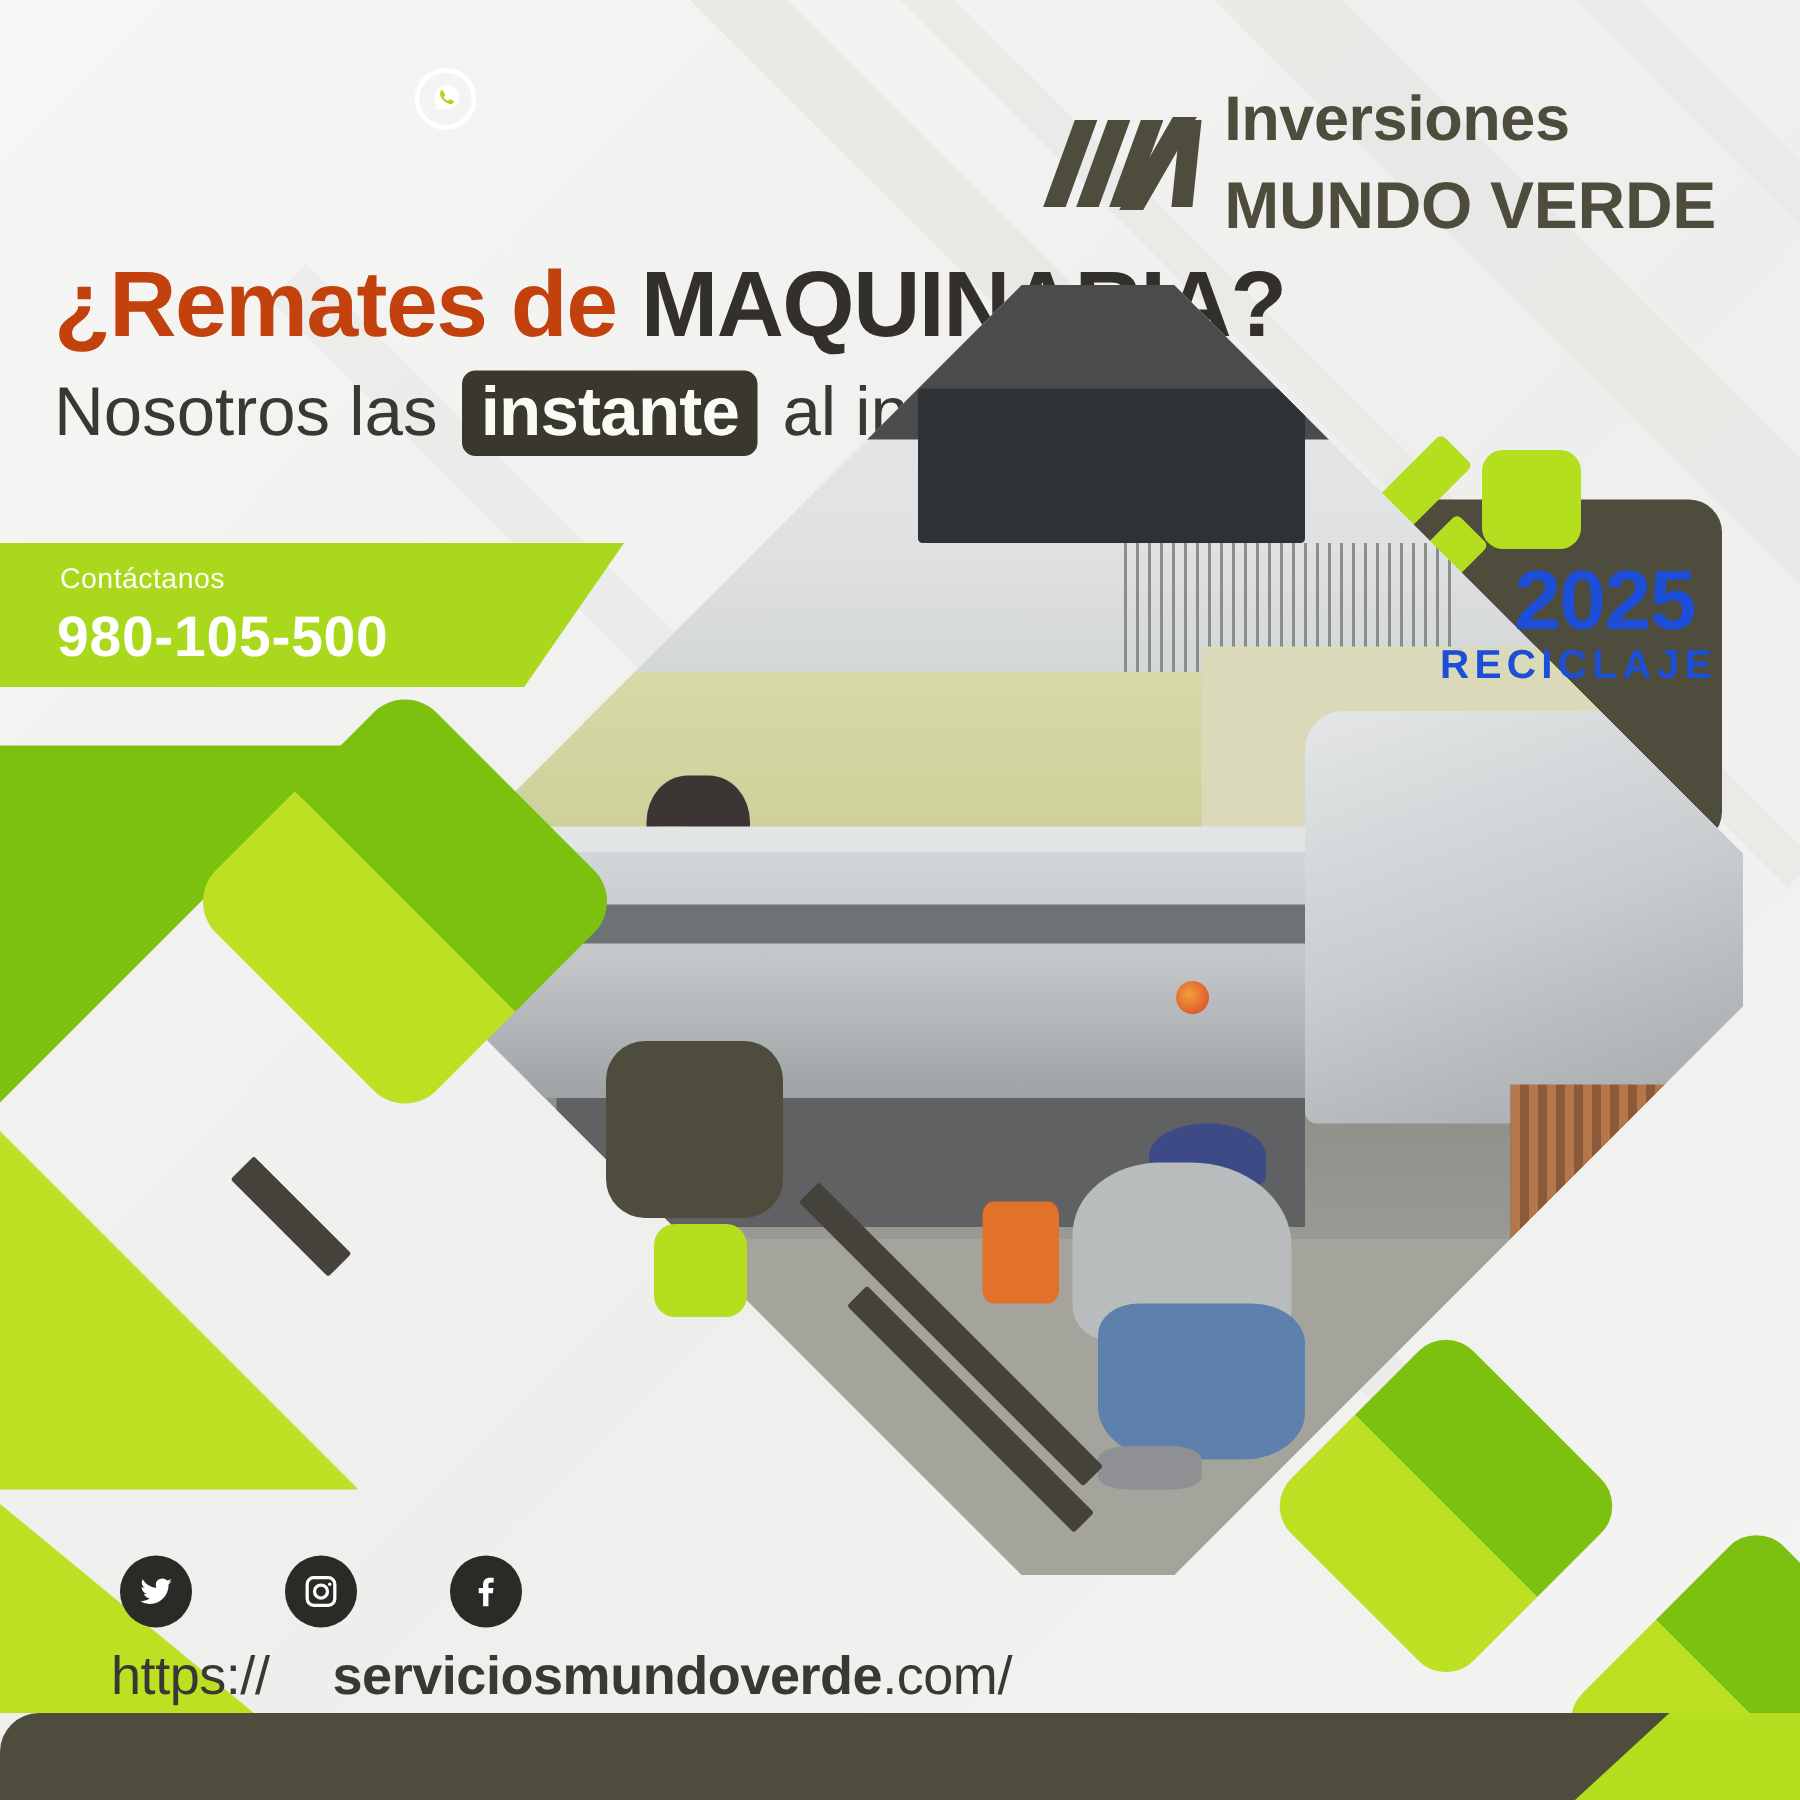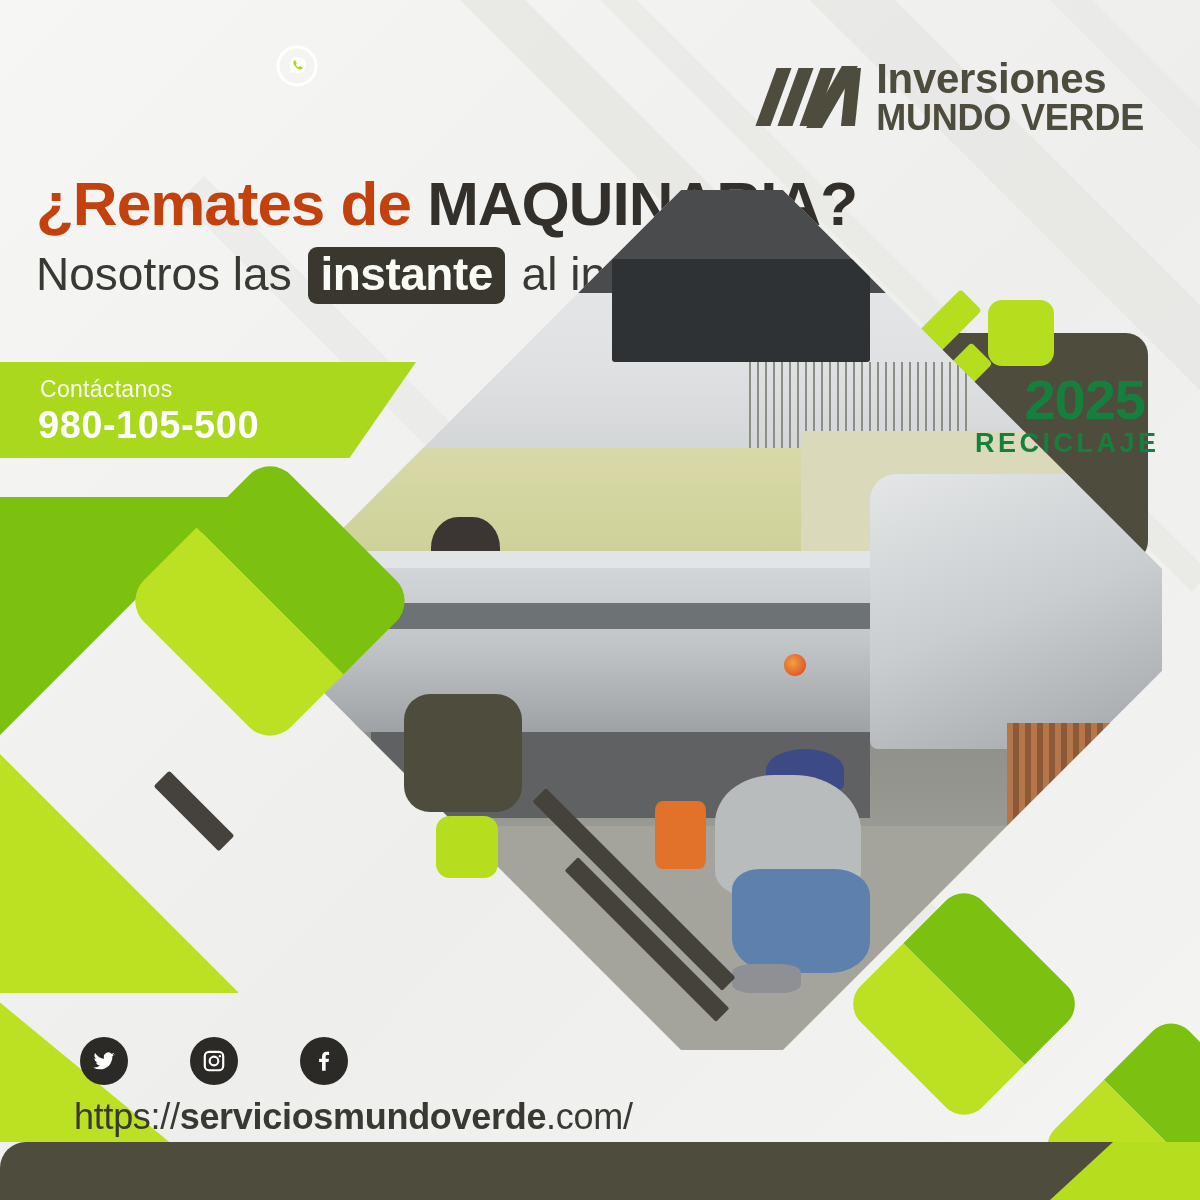--- a/index.html
+++ b/index.html
@@ -23,43 +23,43 @@
   .logo{position:absolute;right:56px;top:58px;display:flex;align-items:center;gap:16px;}
   .logo-mark{position:relative;width:96px;height:58px;}
   .logo-mark i{position:absolute;top:0;width:15px;height:58px;background:#4e4c3c;transform:skewX(-20deg);display:block;}
   .logo-mark i.b1{left:2px;}
   .logo-mark i.b2{left:24px;}
   .logo-mark i.b3{left:46px;}
   .logo-mark i.b4{left:68px;height:58px;}
   .logo-mark i.diag{left:60px;width:16px;height:62px;transform:skewX(-26deg);top:-2px;}
   .logo-text{line-height:1;color:#4e4c3c;}
   .logo-text .l1{font-size:42px;font-weight:700;letter-spacing:-.3px;}
-  .logo-text .l2{font-size:36px;font-weight:800;letter-spacing:-.2px;margin-top:0;}
+  .logo-text .l2{font-size:44px;font-weight:800;letter-spacing:-.2px;margin-top:16px;}
 
   
   .headline{position:absolute;left:36px;top:172px;width:860px;}
   .h-line1{font-size:62px;font-weight:700;line-height:1.02;letter-spacing:-1px;white-space:nowrap;}
   .h-line1 .green{color:#c2410c;}
   .h-line1 .dark{color:#332f2a;font-weight:800;}
   .h-line2{margin-top:12px;font-size:46px;color:#3a3833;line-height:1.05;white-space:nowrap;
            font-family:"Liberation Sans", sans-serif;font-weight:400;}
   .badge-compramos{display:inline-block;background:#3a372e;color:#fbfbf5;
     font-weight:800;border-radius:9px;padding:3px 12px 5px 12px;margin:0 4px;letter-spacing:-.5px;}
 
   
   .contact{position:absolute;left:0;top:362px;width:416px;height:96px;background:#a9d81c;
     clip-path:polygon(0 0,100% 0,84% 100%,0 100%);}
-  .contact .c-label{position:absolute;left:40px;top:14px;color:#fdfdf6;font-size:23px;letter-spacing:.3px;}
+  .contact .c-label{position:absolute;left:40px;top:14px;color:#fdfdf6;font-size:19px;letter-spacing:.3px;}
   .contact .c-phone{position:absolute;left:38px;top:42px;color:#ffffff;font-size:38px;font-weight:800;letter-spacing:.5px;}
   .wa{position:absolute;left:276px;top:45px;width:42px;height:42px;}
 
   
   .year-panel{position:absolute;left:922px;top:333px;width:226px;height:230px;background:#4e4c3c;border-radius:22px;}
   .year-sq{position:absolute;left:988px;top:300px;width:66px;height:66px;background:#b5de1e;border-radius:14px;}
-  .year-text{position:absolute;left:960px;top:372px;width:170px;text-align:right;color:#15803d;line-height:1;margin-left:15px;}
+  .year-text{position:absolute;left:960px;top:372px;width:170px;text-align:right;color:#1d4ed8;line-height:1;}
   .year-text .y-num{font-size:56px;font-weight:800;letter-spacing:-1px;}
   .year-text .y-sub{font-size:27px;font-weight:700;letter-spacing:3.5px;margin-top:2px;}
 
   
   .photo-wrap{position:absolute;left:392px;top:280px;width:680px;height:680px;
     transform:rotate(45deg);border-radius:34px;overflow:hidden;}
   .photo{position:absolute;left:-90px;top:-90px;width:860px;height:860px;transform:rotate(-45deg);}
   
   .ph-sky{position:absolute;left:0;top:0;width:100%;height:34%;background:linear-gradient(180deg,#e9eaec 0%,#dfe1e3 60%,#cfd2d2 100%);}
   .ph-wall{position:absolute;left:0;top:30%;width:100%;height:20%;
@@ -100,21 +100,21 @@
 
   
   .footer-bar{position:absolute;left:0;bottom:0;width:1200px;height:58px;background:#4e4c3c;
     border-top-left-radius:26px;}
   .footer-green{position:absolute;right:0;bottom:0;width:150px;height:58px;background:#b5de1e;
     clip-path:polygon(42% 0,100% 0,100% 100%,0 100%);}
   .socials{position:absolute;left:80px;top:1037px;display:flex;gap:62px;}
   .soc{width:48px;height:48px;border-radius:50%;background:#2b2a26;display:flex;align-items:center;justify-content:center;}
   .soc svg{width:26px;height:26px;fill:#fff;}
   .url{position:absolute;left:74px;top:1096px;font-size:36px;color:#3a3833;letter-spacing:-.3px;}
-  .url b{font-weight:800;}
+  .url b{font-weight:800;margin-left:42px;}
 
   
   .ltri-top{position:absolute;left:-10px;top:497px;width:0;height:0;
     border-left:248px solid #7cc010;border-bottom:248px solid transparent;}
   .ltri-bot2{position:absolute;left:-10px;top:745px;width:248px;height:248px;
     background:linear-gradient(to bottom left,transparent 49.6%,#bce123 50%);}
   .corner-bl{position:absolute;left:0;bottom:58px;width:170px;height:140px;
     background:linear-gradient(to top right,#bce123 49.6%,transparent 50%);}
 </style>
 </head>

